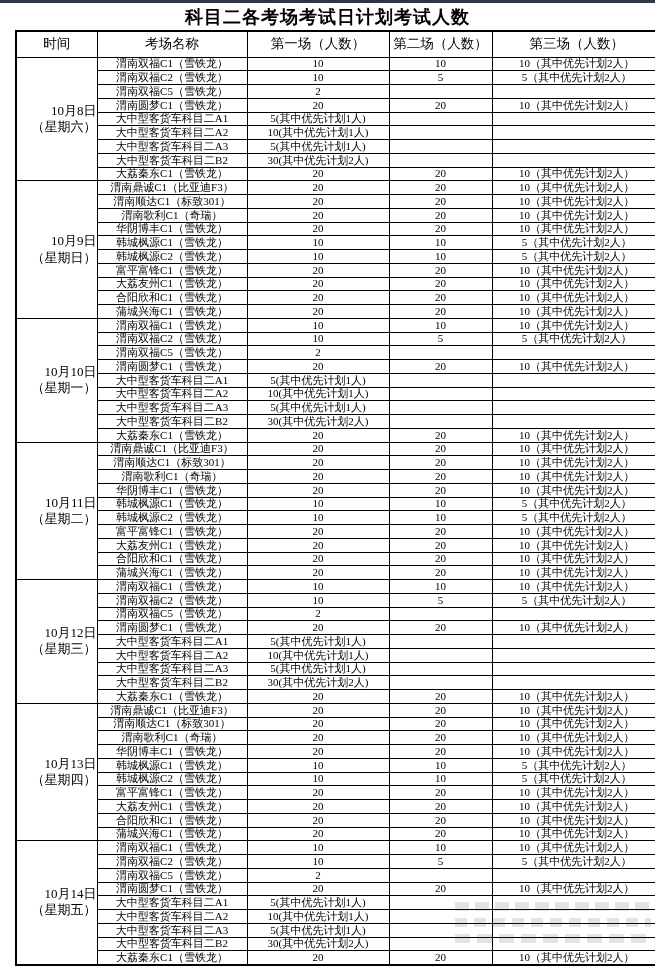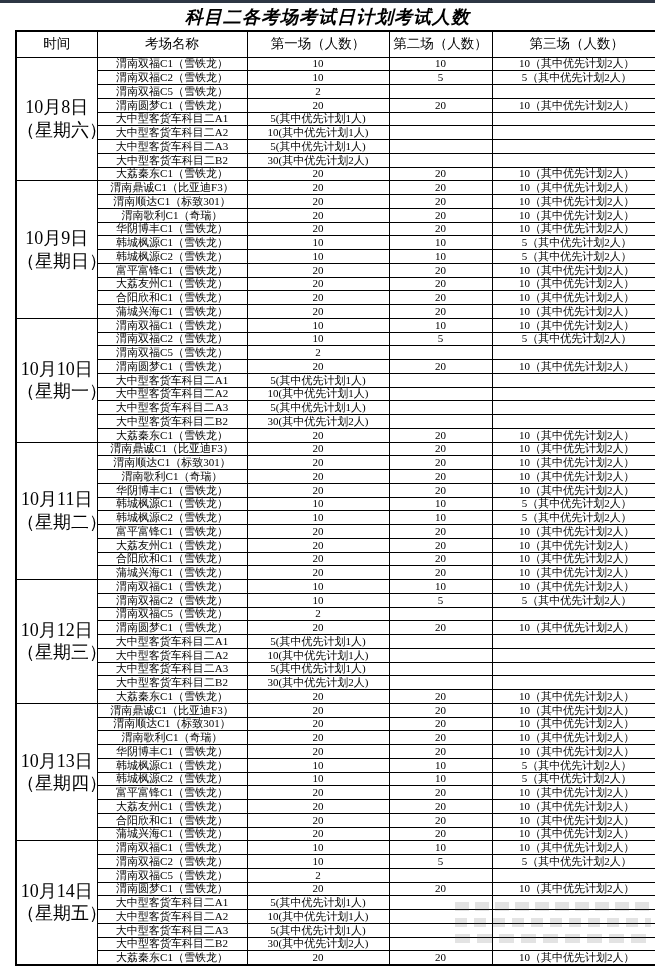--- a/index.html
+++ b/index.html
@@ -7,36 +7,36 @@
     width:655px;height:972px;position:relative;background:#ffffff;
     font-family:"Liberation Serif","DejaVu Serif",serif;color:#000;
     overflow:hidden;
   }
   .top-strip{
     position:absolute;top:0;left:0;width:655px;height:3px;
     background:#2d3644;
   }
   .page-title{
     position:absolute;top:5px;left:0;width:655px;text-align:center;
-    font-size:18px;font-weight:bold;letter-spacing:1px;font-style:italic;
+    font-size:18px;font-weight:bold;letter-spacing:1px;
   }
   table.schedule{
     position:absolute;left:15px;top:30px;width:646px;
     border-collapse:collapse;table-layout:fixed;
     border:2px solid #000;
   }
   th,td{
     border:1px solid #000;padding:0;margin:0;text-align:center;
     vertical-align:middle;overflow:hidden;white-space:nowrap;
   }
   thead tr{height:26px;}
   th{font-size:13.5px;font-weight:normal;}
   tbody tr{height:13.75px;}
   tbody td{font-size:11px;line-height:1;}
-  td.time-cell{font-size:18px;line-height:1.25;}
+  td.time-cell{font-size:13px;line-height:1.25;text-align:right;}
   col.c-time{width:81px;}
   col.c-venue{width:150px;}
   col.c-s1{width:142px;}
   col.c-s2{width:103px;}
   col.c-s3{width:170px;}
   .watermark{
     position:absolute;left:455px;top:898px;width:196px;height:50px;
     pointer-events:none;opacity:0.16;filter:blur(0.6px);
     background:
       repeating-linear-gradient(90deg,#555 0 14px,transparent 14px 20px) 0 4px/100% 9px no-repeat,

